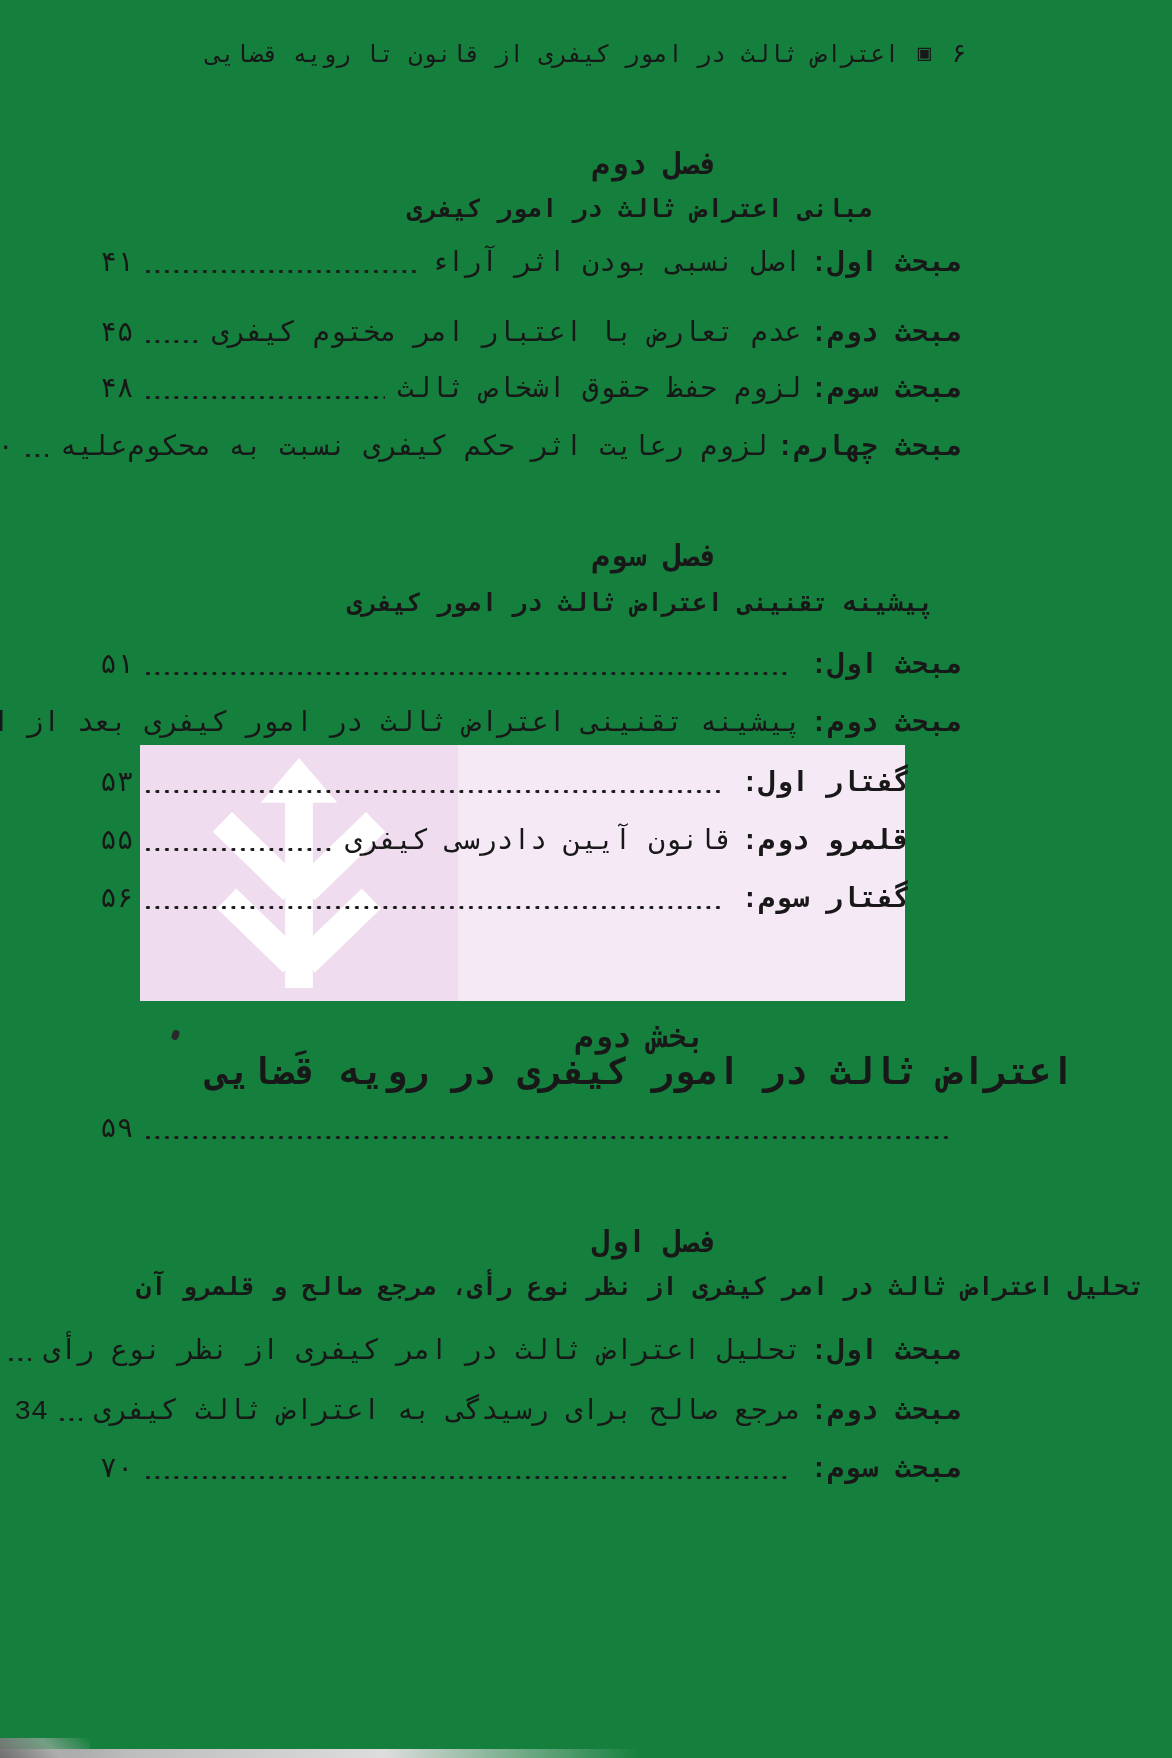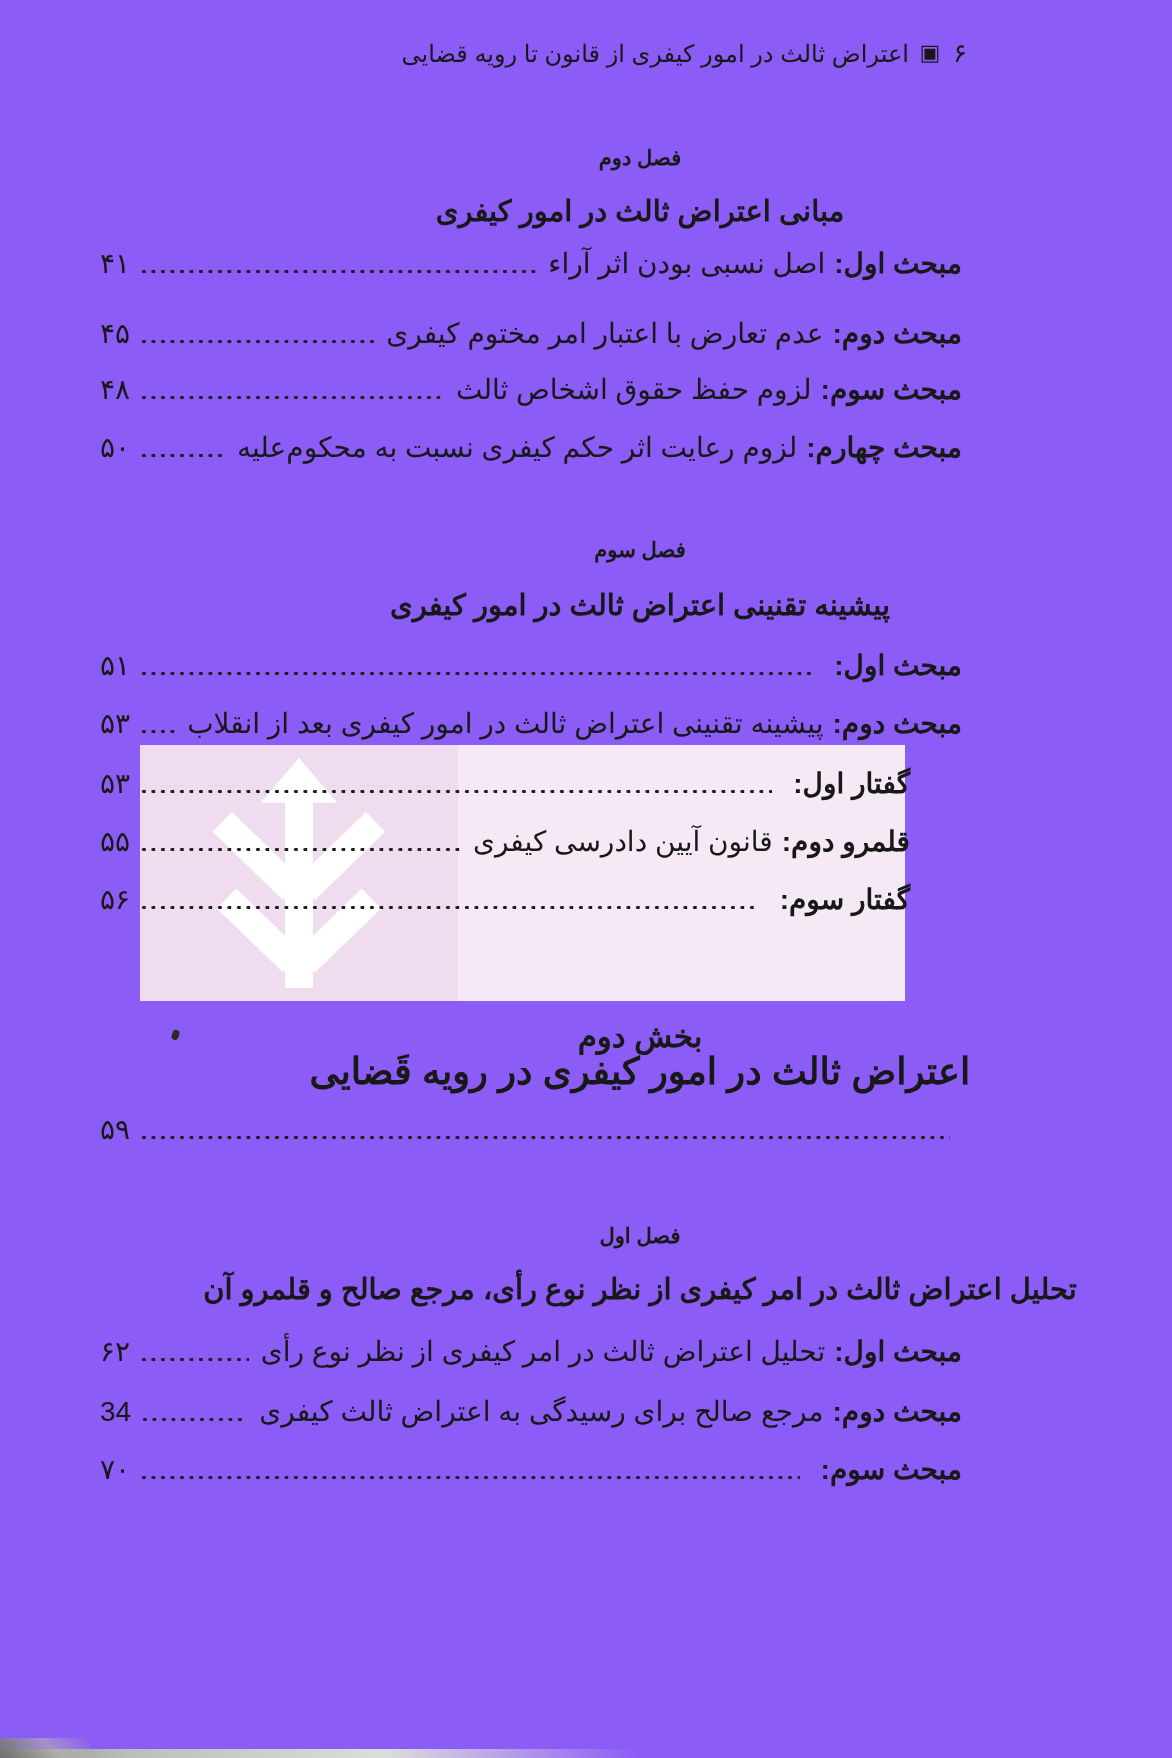--- a/index.html
+++ b/index.html
@@ -1,35 +1,35 @@
 <!DOCTYPE html>
 <html lang="fa" dir="rtl"><head>
 <meta charset="utf-8">
 <style>
   html,body{margin:0;padding:0;background:#d8d8d8;}
   .page{
     position:relative; width:1172px; height:1758px; margin:0 auto;
-    background:#8b5cf6; overflow:hidden;
-    font-family:Liberation Sans, sans-serif;
+    background:#15803d; overflow:hidden;
+    font-family:Liberation Mono, monospace;
     color:#181818; direction:rtl;
   }
   
   .hdr{
     position:absolute; top:38px; right:205px;
     font-size:24px; white-space:nowrap; letter-spacing:0;
   }
   .hdr .pgnum{font-size:26px; margin-left:6px;}
   .hdr .sq{font-size:22px; position:relative; top:-2px; margin-left:4px;}
   
   .h-center{
     position:absolute; left:640px; transform:translateX(-50%);
     white-space:nowrap; font-weight:bold; text-align:center;
   }
-  .h-chapter{font-size:21px;}
-  .h-sub{font-size:29px;}
+  .h-chapter{font-size:30px;margin-left:15px;}
+  .h-sub{font-size:25px;}
   .h-part{font-size:31px;margin-top:20px;}
   .h-partsub{font-size:37px;}
   
   .row{
     position:absolute; right:210px; left:100px;
     display:flex; align-items:baseline; direction:rtl;
     font-size:28px; line-height:40px; white-space:nowrap;
   }
   .row .lbl{font-weight:bold; margin-left:9px; flex:0 0 auto;}
   .row .txt{flex:0 1 auto;}

